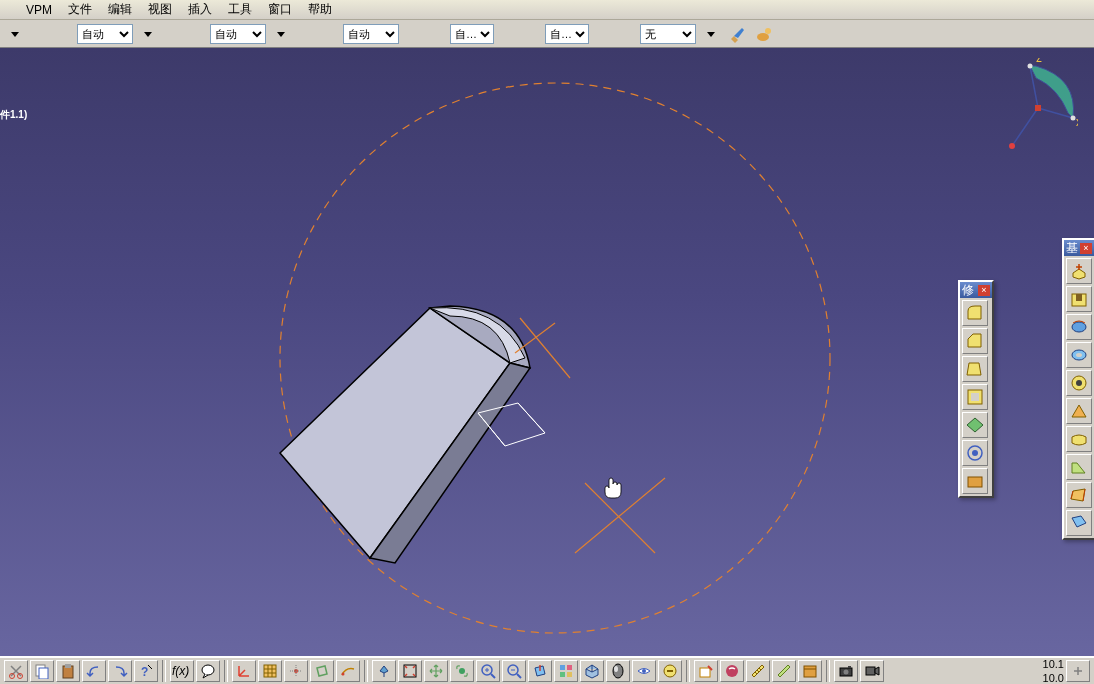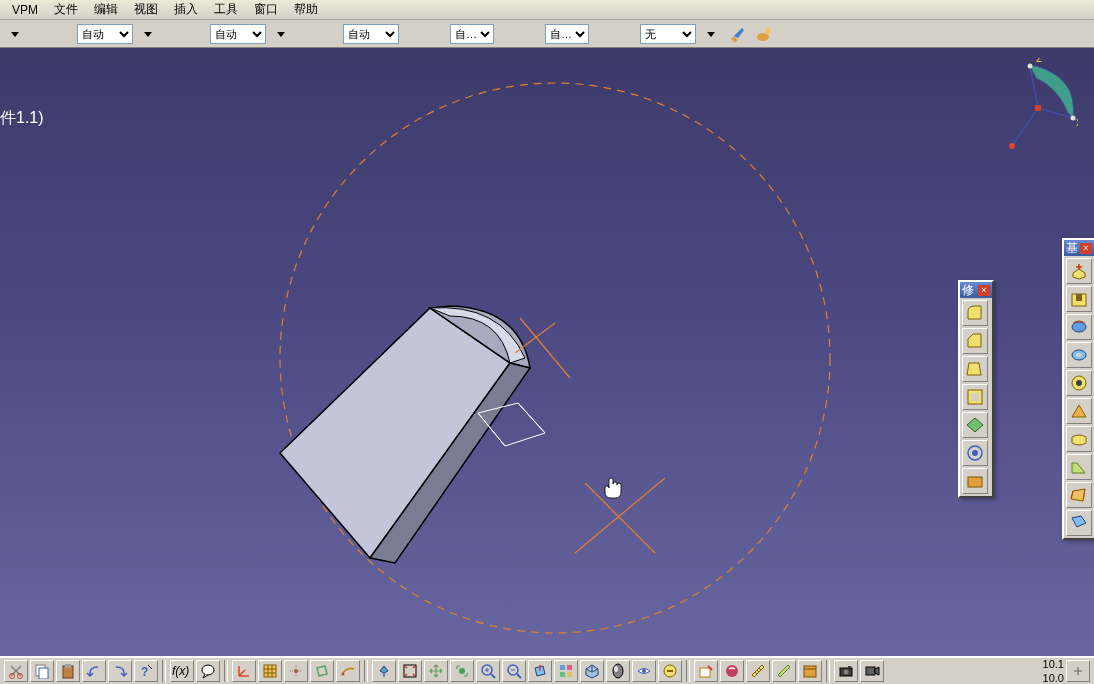--- a/index.html
+++ b/index.html
@@ -1,31 +1,31 @@
 <!DOCTYPE html>
 <html><head>
 <meta charset="utf-8">
 <style>
 * { margin:0; padding:0; box-sizing:border-box; font-family:"Microsoft YaHei",Arial,sans-serif; font-size:12px; }
 body { width:1094px; height:684px; overflow:hidden; background:#d4d0c8; position:relative; }
 
 
-.menubar { height:20px; background:linear-gradient(#ece9d8,#d4d0c8); display:flex; align-items:center; padding:0 4px; gap:0; border-bottom:1px solid #aca899; }
+.menubar { height:20px; background:linear-gradient(#ece9d8,#d4d0c8); display:flex; align-items:center; padding:0 18px; gap:0; border-bottom:1px solid #aca899; }
 .menubar span { padding:2px 8px; cursor:default; }
 
 
 .propbar { height:28px; background:#d4d0c8; display:flex; align-items:center; padding:2px 4px; gap:4px; border-bottom:1px solid #808080; }
 .propbar select { height:20px; font-size:11px; background:#fff; border:1px solid #7f9db9;margin-left:47px; }
 .propbar .sel-auto { width:56px; }
 .propbar .sel-none { width:56px; }
 .icon-btn { width:22px; height:22px; display:flex; align-items:center; justify-content:center; border:1px solid transparent; }
 
 
 .viewport { position:absolute; top:48px; left:0; right:0; bottom:28px; background:linear-gradient(to bottom,#3d3a6a 0%,#4a4780 40%,#6866a0 100%); overflow:hidden; }
-.tree-label { position:absolute; top:60px; left:0; color:#fff; font-size:16px; }
+.tree-label { position:absolute; top:60px; left:0; color:#fff; font-size:10px;font-weight:bold; }
 
 
 .compass { position:absolute; top:10px; right:16px; width:80px; height:100px; }
 
 
 .float-tb { position:absolute; background:#d4d0c8; border:2px solid; border-color:#fff #404040 #404040 #fff; box-shadow:2px 2px 4px rgba(0,0,0,0.3); }
 .float-tb .tb-title { height:16px; background:linear-gradient(#6a8cce,#3a5a9e); color:#fff; font-size:10px; display:flex; align-items:center; justify-content:space-between; padding:0 2px; }
 .float-tb .tb-title .close { width:12px; height:11px; background:#d04030; color:#fff; text-align:center; line-height:10px; font-size:9px; cursor:pointer; }
 .float-tb .tb-body { padding:2px; display:flex; flex-direction:column; gap:2px; }
 .tool-btn { width:26px; height:26px; background:#d4d0c8; border:1px solid; border-color:#fff #808080 #808080 #fff; display:flex; align-items:center; justify-content:center; cursor:pointer; }

